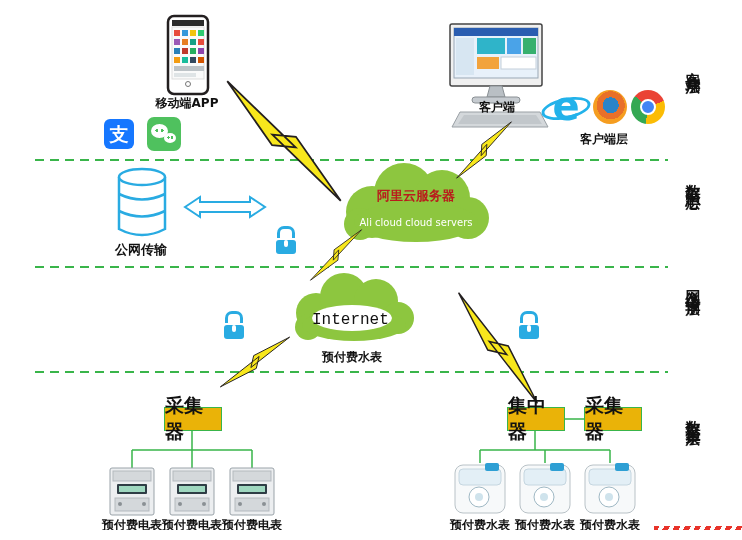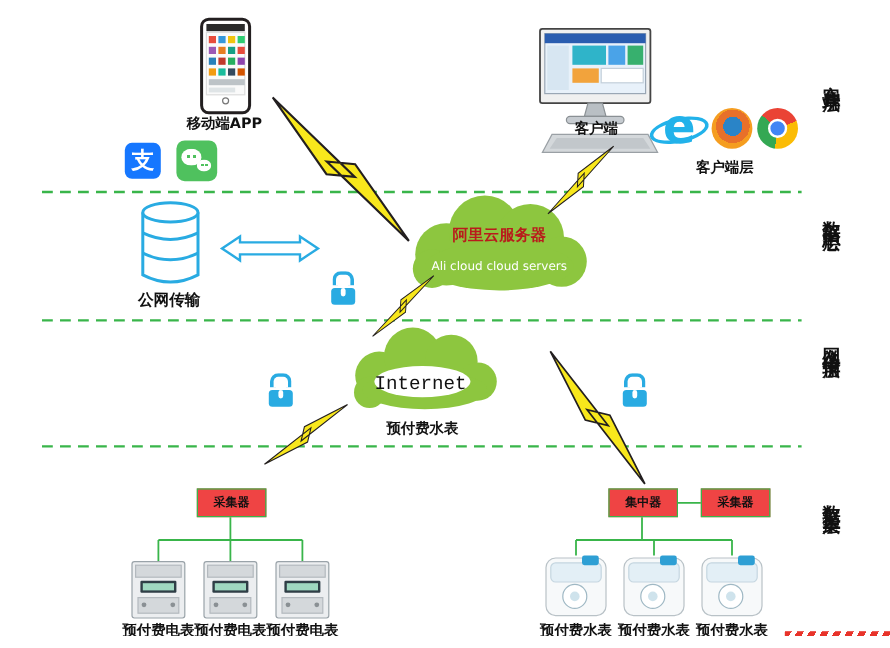--- a/index.html
+++ b/index.html
@@ -3,22 +3,22 @@
 <meta charset="utf-8">
 <style>
   html,body{margin:0;padding:0;background:#fff;}
   .canvas{position:relative;width:742px;height:530px;background:#fff;overflow:hidden;
           font-family:"DejaVu Sans","Liberation Sans",sans-serif;color:#111;}
   .canvas svg{position:absolute;left:0;top:0;}
   .lbl{position:absolute;text-align:center;font-size:12px;font-weight:bold;white-space:nowrap;}
   .lbl-n{position:absolute;text-align:left;font-size:16px;font-weight:normal;white-space:nowrap;font-family:Liberation Mono, monospace;}
   .vlabel{position:absolute;left:683px;writing-mode:vertical-rl;text-orientation:upright;
           font-size:15px;font-weight:bold;letter-spacing:3px;}
-  .node-box{position:absolute;width:56px;height:22px;border:1.5px solid #39b54a;background:#ef4444;
-            font-size:10px;font-weight:bold;display:flex;align-items:center;justify-content:center;}
+  .node-box{position:absolute;width:56px;height:22px;border:1.5px solid #39b54a;background:#eab308;
+            font-size:19px;font-weight:bold;display:flex;align-items:center;justify-content:center;}
   .ali-wrap{position:absolute;left:344px;top:187px;width:144px;text-align:center;}
   .ali-cn{font-size:13px;font-weight:bold;color:#b91c1c;}
   .ali-en{font-size:10px;color:#fff;margin-top:12px;}
   .lock{position:absolute;width:20px;}
   .lock .shackle{width:12px;height:9px;border:3.5px solid #29abe2;border-bottom:none;
                  border-radius:7px 7px 0 0;margin:0 auto;}
   .lock .lockbody{width:20px;height:14px;background:#29abe2;border-radius:3px;margin-top:-1px;}
   .lock .hole{width:4px;height:7px;background:#fff;border-radius:2px;margin:3px auto 0;}
   .alipay{position:absolute;left:104px;top:119px;width:30px;height:30px;background:#1677ff;
           border-radius:6px;color:#fff;font-size:19px;font-weight:bold;text-align:center;line-height:30px;}

